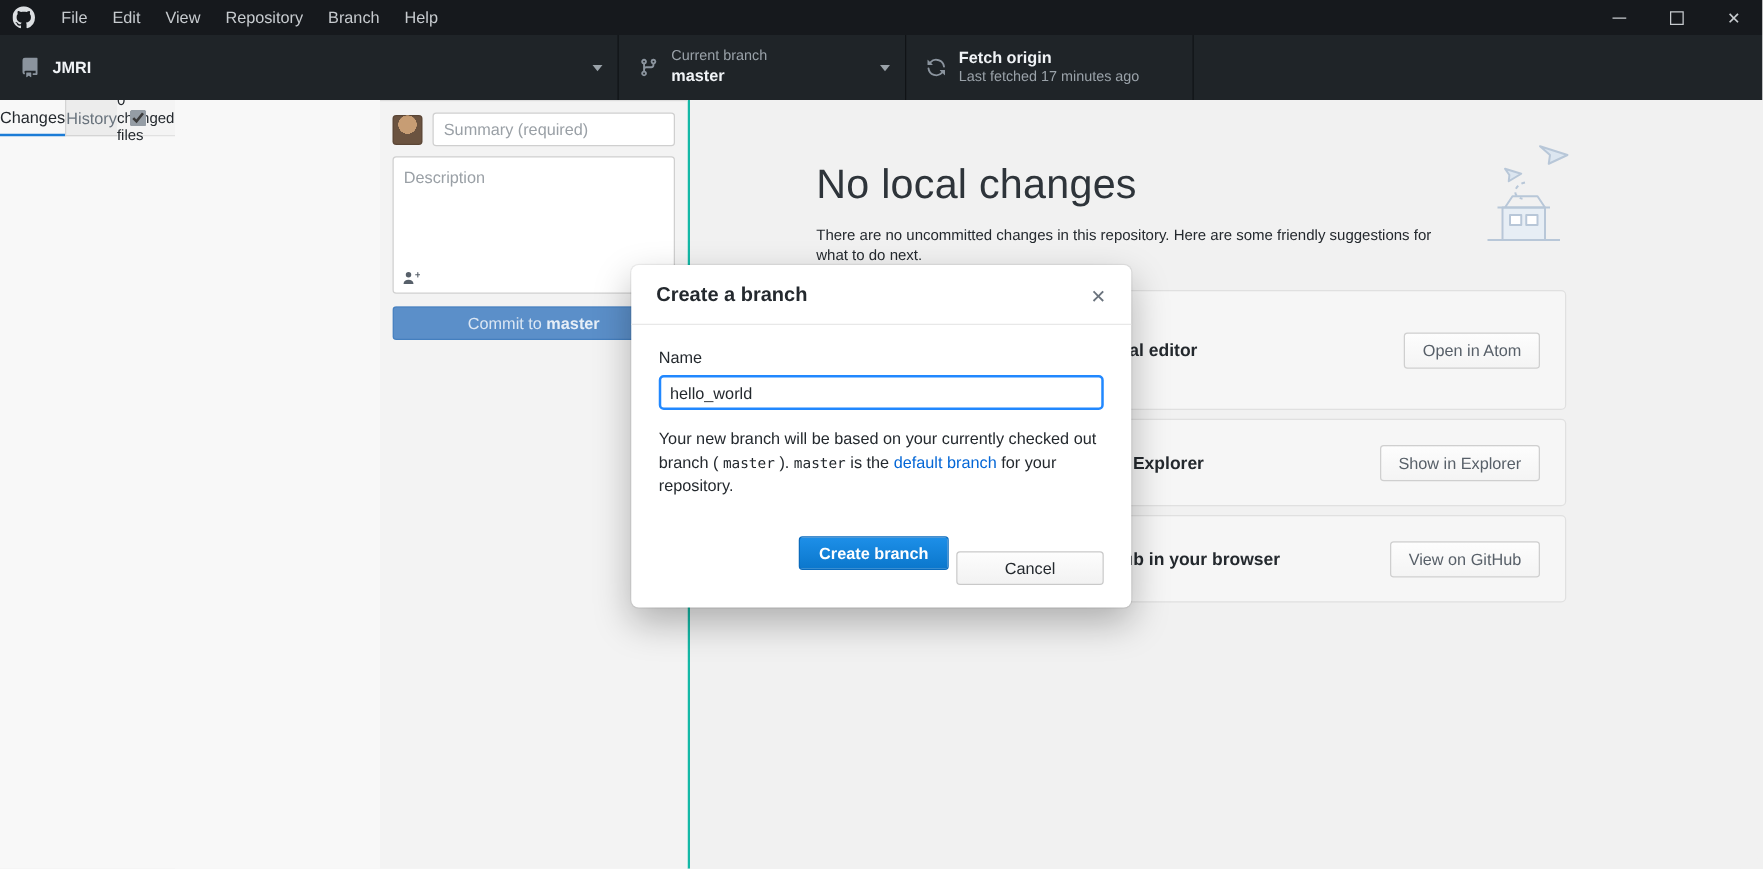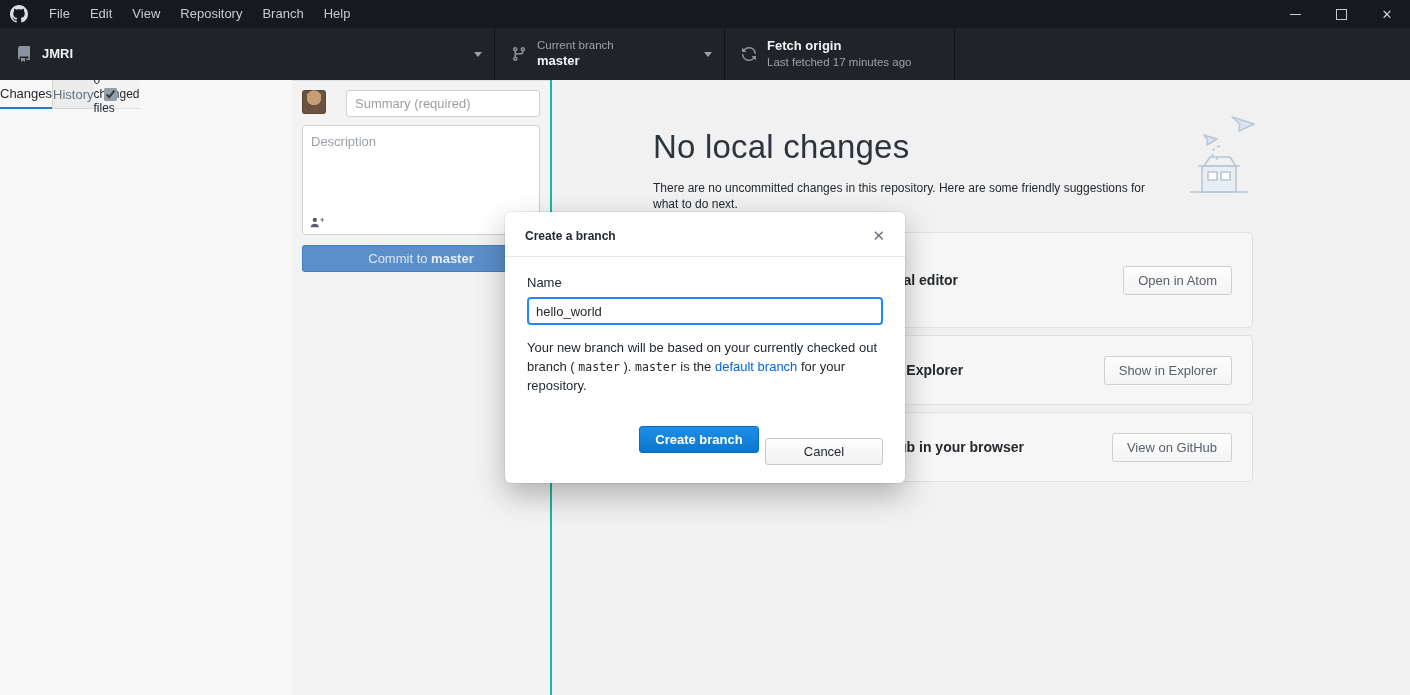--- a/index.html
+++ b/index.html
@@ -40,21 +40,21 @@
   .tabs{display:flex;height:29px;flex:0 0 29px;}
   .tab{flex:1;display:flex;align-items:center;justify-content:center;font-size:13px;
     color:#69737d;background:#ececec;border-bottom:1px solid #d4d4d4;cursor:pointer;box-sizing:border-box;}
   .tab.active{background:#f8f8f8;border-bottom:2px solid #1c7cd6;color:#24292e;}
   .tab + .tab{border-left:1px solid #d4d4d4;}
   .files-header{height:28px;flex:0 0 28px;display:flex;align-items:center;justify-content:center;
     position:relative;font-size:12px;color:#24292e;background:#f4f4f4;border-bottom:1px solid #e1e1e1;}
   .files-header input{position:absolute;left:10px;width:13px;height:13px;accent-color:#959da5;margin:0;}
   .file-list{flex:1;background:#f8f8f8;}
   .commit-box{border-top:1px solid #dedede;padding:9px 10px 9px;background:#f3f3f3;}
-  .summary-row{display:flex;gap:20px;}
+  .summary-row{display:flex;align-items:center;gap:8px;}
   .avatar{width:24px;height:24px;border-radius:3px;flex:0 0 auto;
     background:radial-gradient(circle at 50% 32%, #c79d74 0 36%, #6b5340 37% 100%);
     box-shadow:inset 0 0 0 1px rgba(0,0,0,.15);}
   .summary-input{flex:1;height:25px;border:1px solid #cfcfcf;border-radius:3px;padding:0 8px;
     font-size:13px;background:#fff;color:#24292e;font-family:inherit;outline:none;}
   .summary-input::placeholder, textarea::placeholder{color:#9aa0a6;}
   .desc-box{margin-top:8px;border:1px solid #cfcfcf;border-radius:3px;background:#fff;
     height:110px;display:flex;flex-direction:column;box-sizing:border-box;}
   .desc-box textarea{flex:1;border:none;resize:none;padding:8px;font-size:13px;
     font-family:inherit;outline:none;background:transparent;color:#24292e;}
@@ -76,21 +76,21 @@
   .card-title{font-size:14px;font-weight:600;color:#24292e;flex:1;padding-right:16px;}
   .card-btn{background:linear-gradient(180deg,#fdfdfd,#f4f4f4);border:1px solid #cfcfcf;
     border-radius:3px;color:#586069;font-size:13px;padding:6px 14px;font-family:inherit;cursor:pointer;white-space:nowrap;}
   .illo{position:absolute;top:34px;right:150px;}
   
   .dialog{position:absolute;left:505px;top:212px;width:400px;background:#fff;border-radius:6px;
     box-shadow:0 12px 30px rgba(0,0,0,.28), 0 0 0 1px rgba(0,0,0,.06);z-index:10;
     font-size:13px;color:#24292e;}
   .dlg-header{display:flex;align-items:center;justify-content:space-between;
     padding:16px 20px 13px;border-bottom:1px solid #e8e8e8;}
-  .dlg-header h2{font-size:12px;font-weight:600;margin:0;}
+  .dlg-header h2{font-size:16px;font-weight:600;margin:0;}
   .dlg-close{color:#6a737d;font-size:15px;line-height:1;background:none;border:none;cursor:pointer;padding:0;}
   .dlg-body{padding:18px 22px 0;}
   .field-label{display:block;font-size:13px;margin-bottom:7px;}
   .name-input{width:100%;box-sizing:border-box;height:28px;border:2px solid #2188ff;border-radius:4px;
     padding:0 7px;font-size:13px;color:#24292e;outline:none;font-family:inherit;background:#fff;}
   .dlg-text{margin:13px 0 0;line-height:1.47;color:#24292e;}
   .ref{font-family:"DejaVu Sans Mono", monospace;font-size:11.5px;}
   .dlg-link{color:#0366d6;text-decoration:none;cursor:pointer;}
   .dlg-footer{display:flex;justify-content:flex-end;gap:6px;padding:31px 22px 18px;}
   .btn{height:27px;border-radius:3px;font-size:13px;font-family:inherit;cursor:pointer;}

